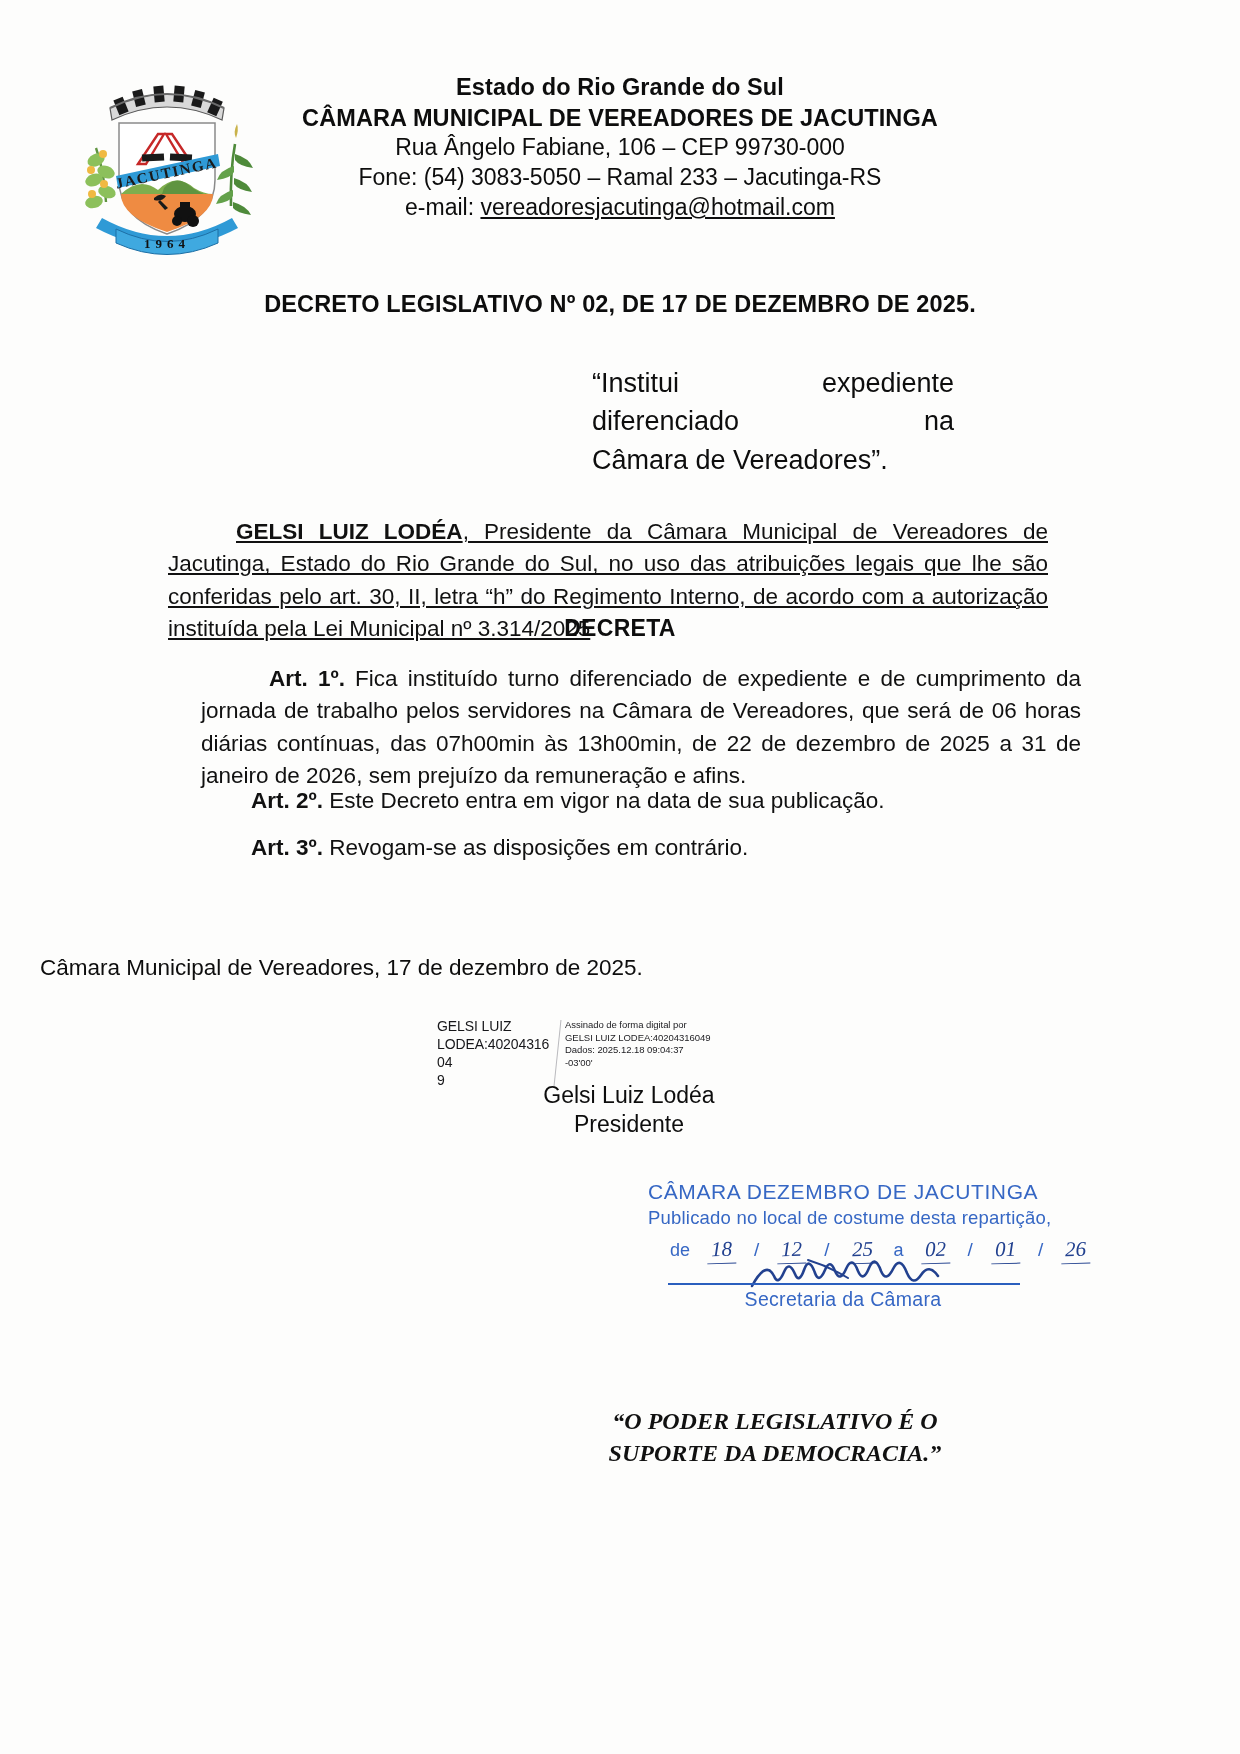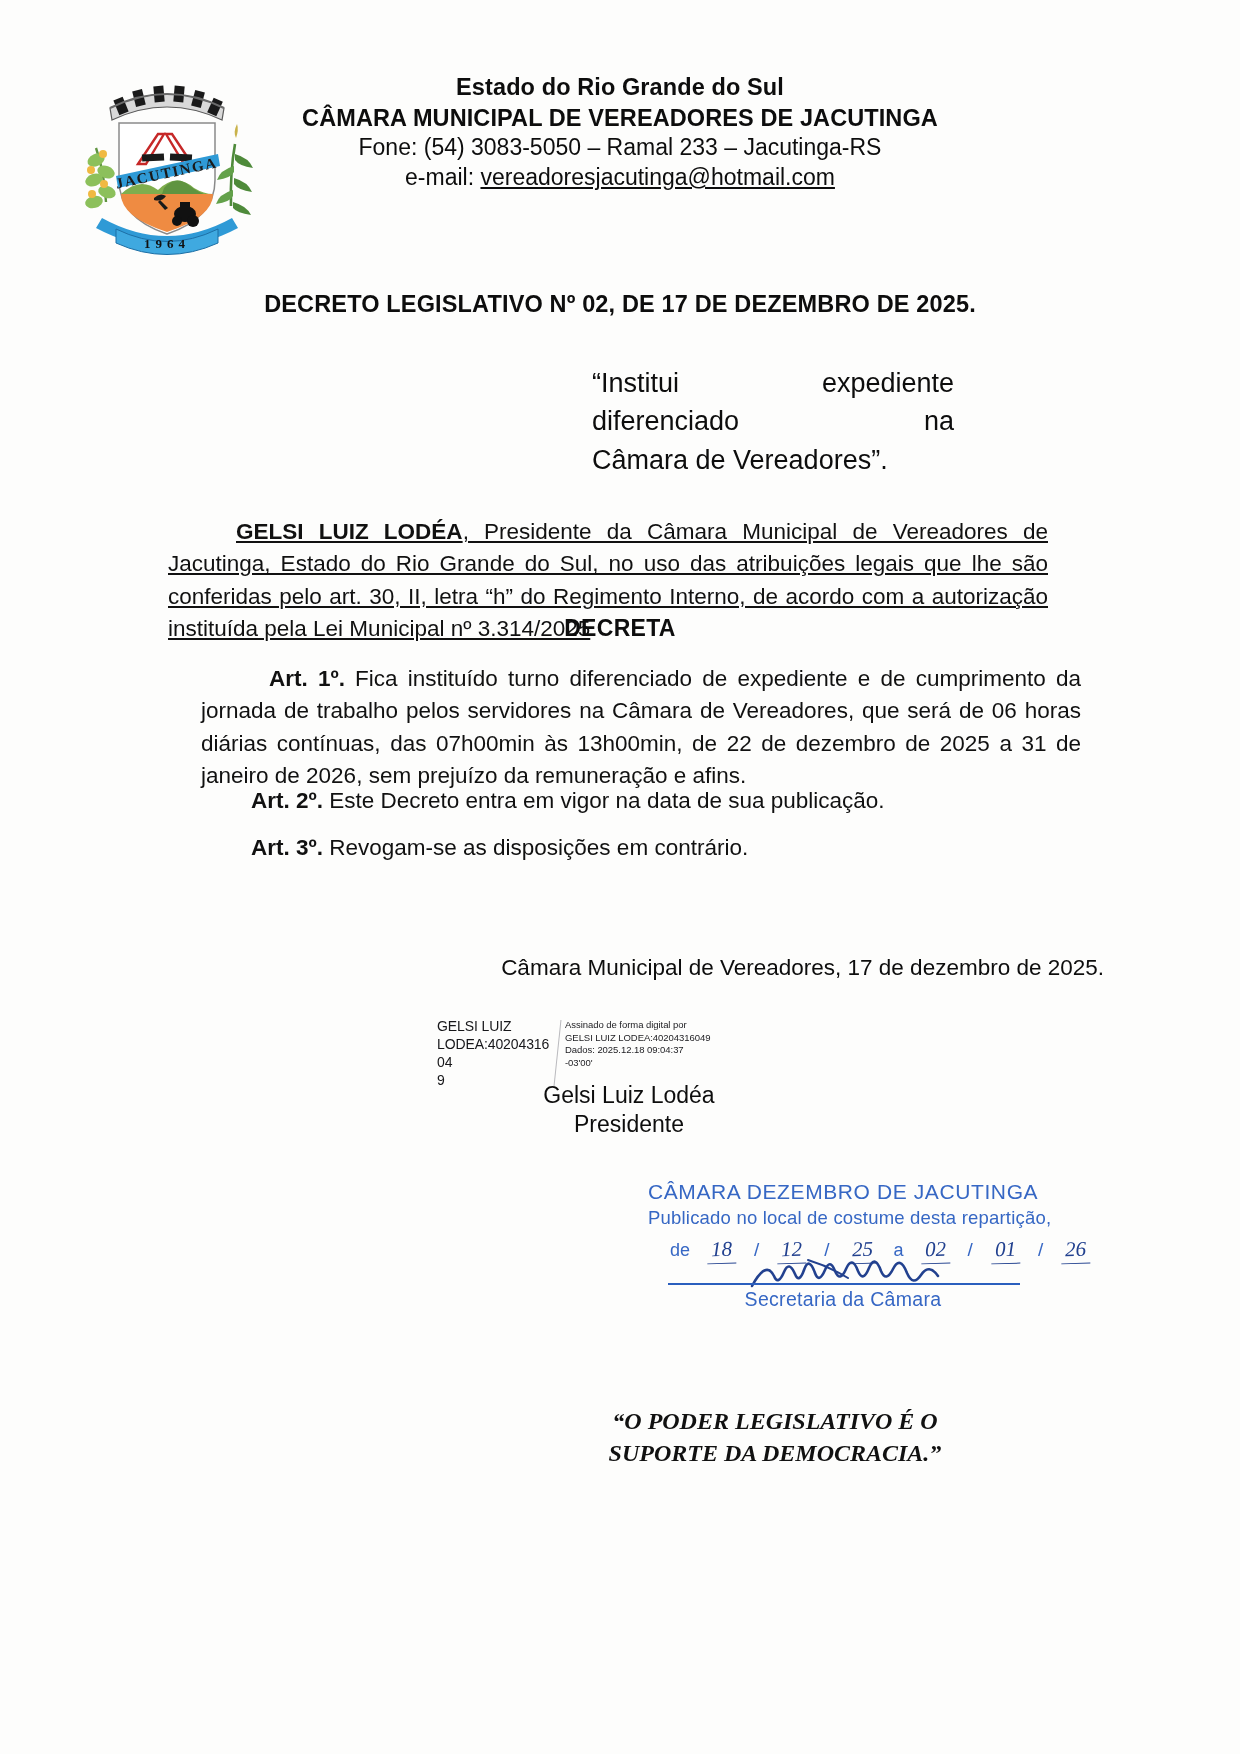--- a/index.html
+++ b/index.html
@@ -133,21 +133,21 @@
     width: 880px;
     text-indent: 68px;
   }
   .art-label { font-weight: bold; }
 
   .local-data {
     position: absolute;
     top: 955px;
     left: 0;
     width: 1104px;
-    text-align: right;
+    text-align: left;
     font-size: 22.5px;
     padding-left: 40px;
     box-sizing: border-box;
   }
 
   
   .digsig {
     position: absolute;
     top: 1018px;
     left: 437px;
@@ -357,20 +357,21 @@
 
         <path d="M30 150 Q95 186 160 150 L166 160 Q95 198 24 160 Z" fill="#2f9ad6"></path>
         <path d="M44 161 Q95 186 146 161 L146 175 Q95 198 44 175 Z" fill="#3fa9e0" stroke="#1d6fa5" stroke-width="1"></path>
         <text x="95" y="180" font-family="'Liberation Serif', serif" font-size="13" font-weight="bold" fill="#111" text-anchor="middle" letter-spacing="5">1964</text>
       </svg>
     </div>
 
     <div class="header-text">
       <div class="hdr-l1">Estado do Rio Grande do Sul</div>
       <div class="hdr-l2">CÂMARA MUNICIPAL DE VEREADORES DE JACUTINGA</div>
+      <div class="hdr-l3">Rua Ângelo Fabiane, 106 – CEP 99730-000</div>
       <div class="hdr-l4">Fone: (54) 3083-5050 – Ramal 233 – Jacutinga-RS</div>
       <div class="hdr-l5"><span>e-mail: </span><span class="mail">vereadoresjacutinga@hotmail.com</span></div>
     </div>
   </div>
 
   <div class="doc-title">DECRETO LEGISLATIVO Nº 02, DE 17 DE DEZEMBRO DE 2025.</div>
 
   <div class="ementa">
     <span class="l1">“Institui expediente diferenciado na</span>
     <span class="l2">Câmara de Vereadores”.</span>

